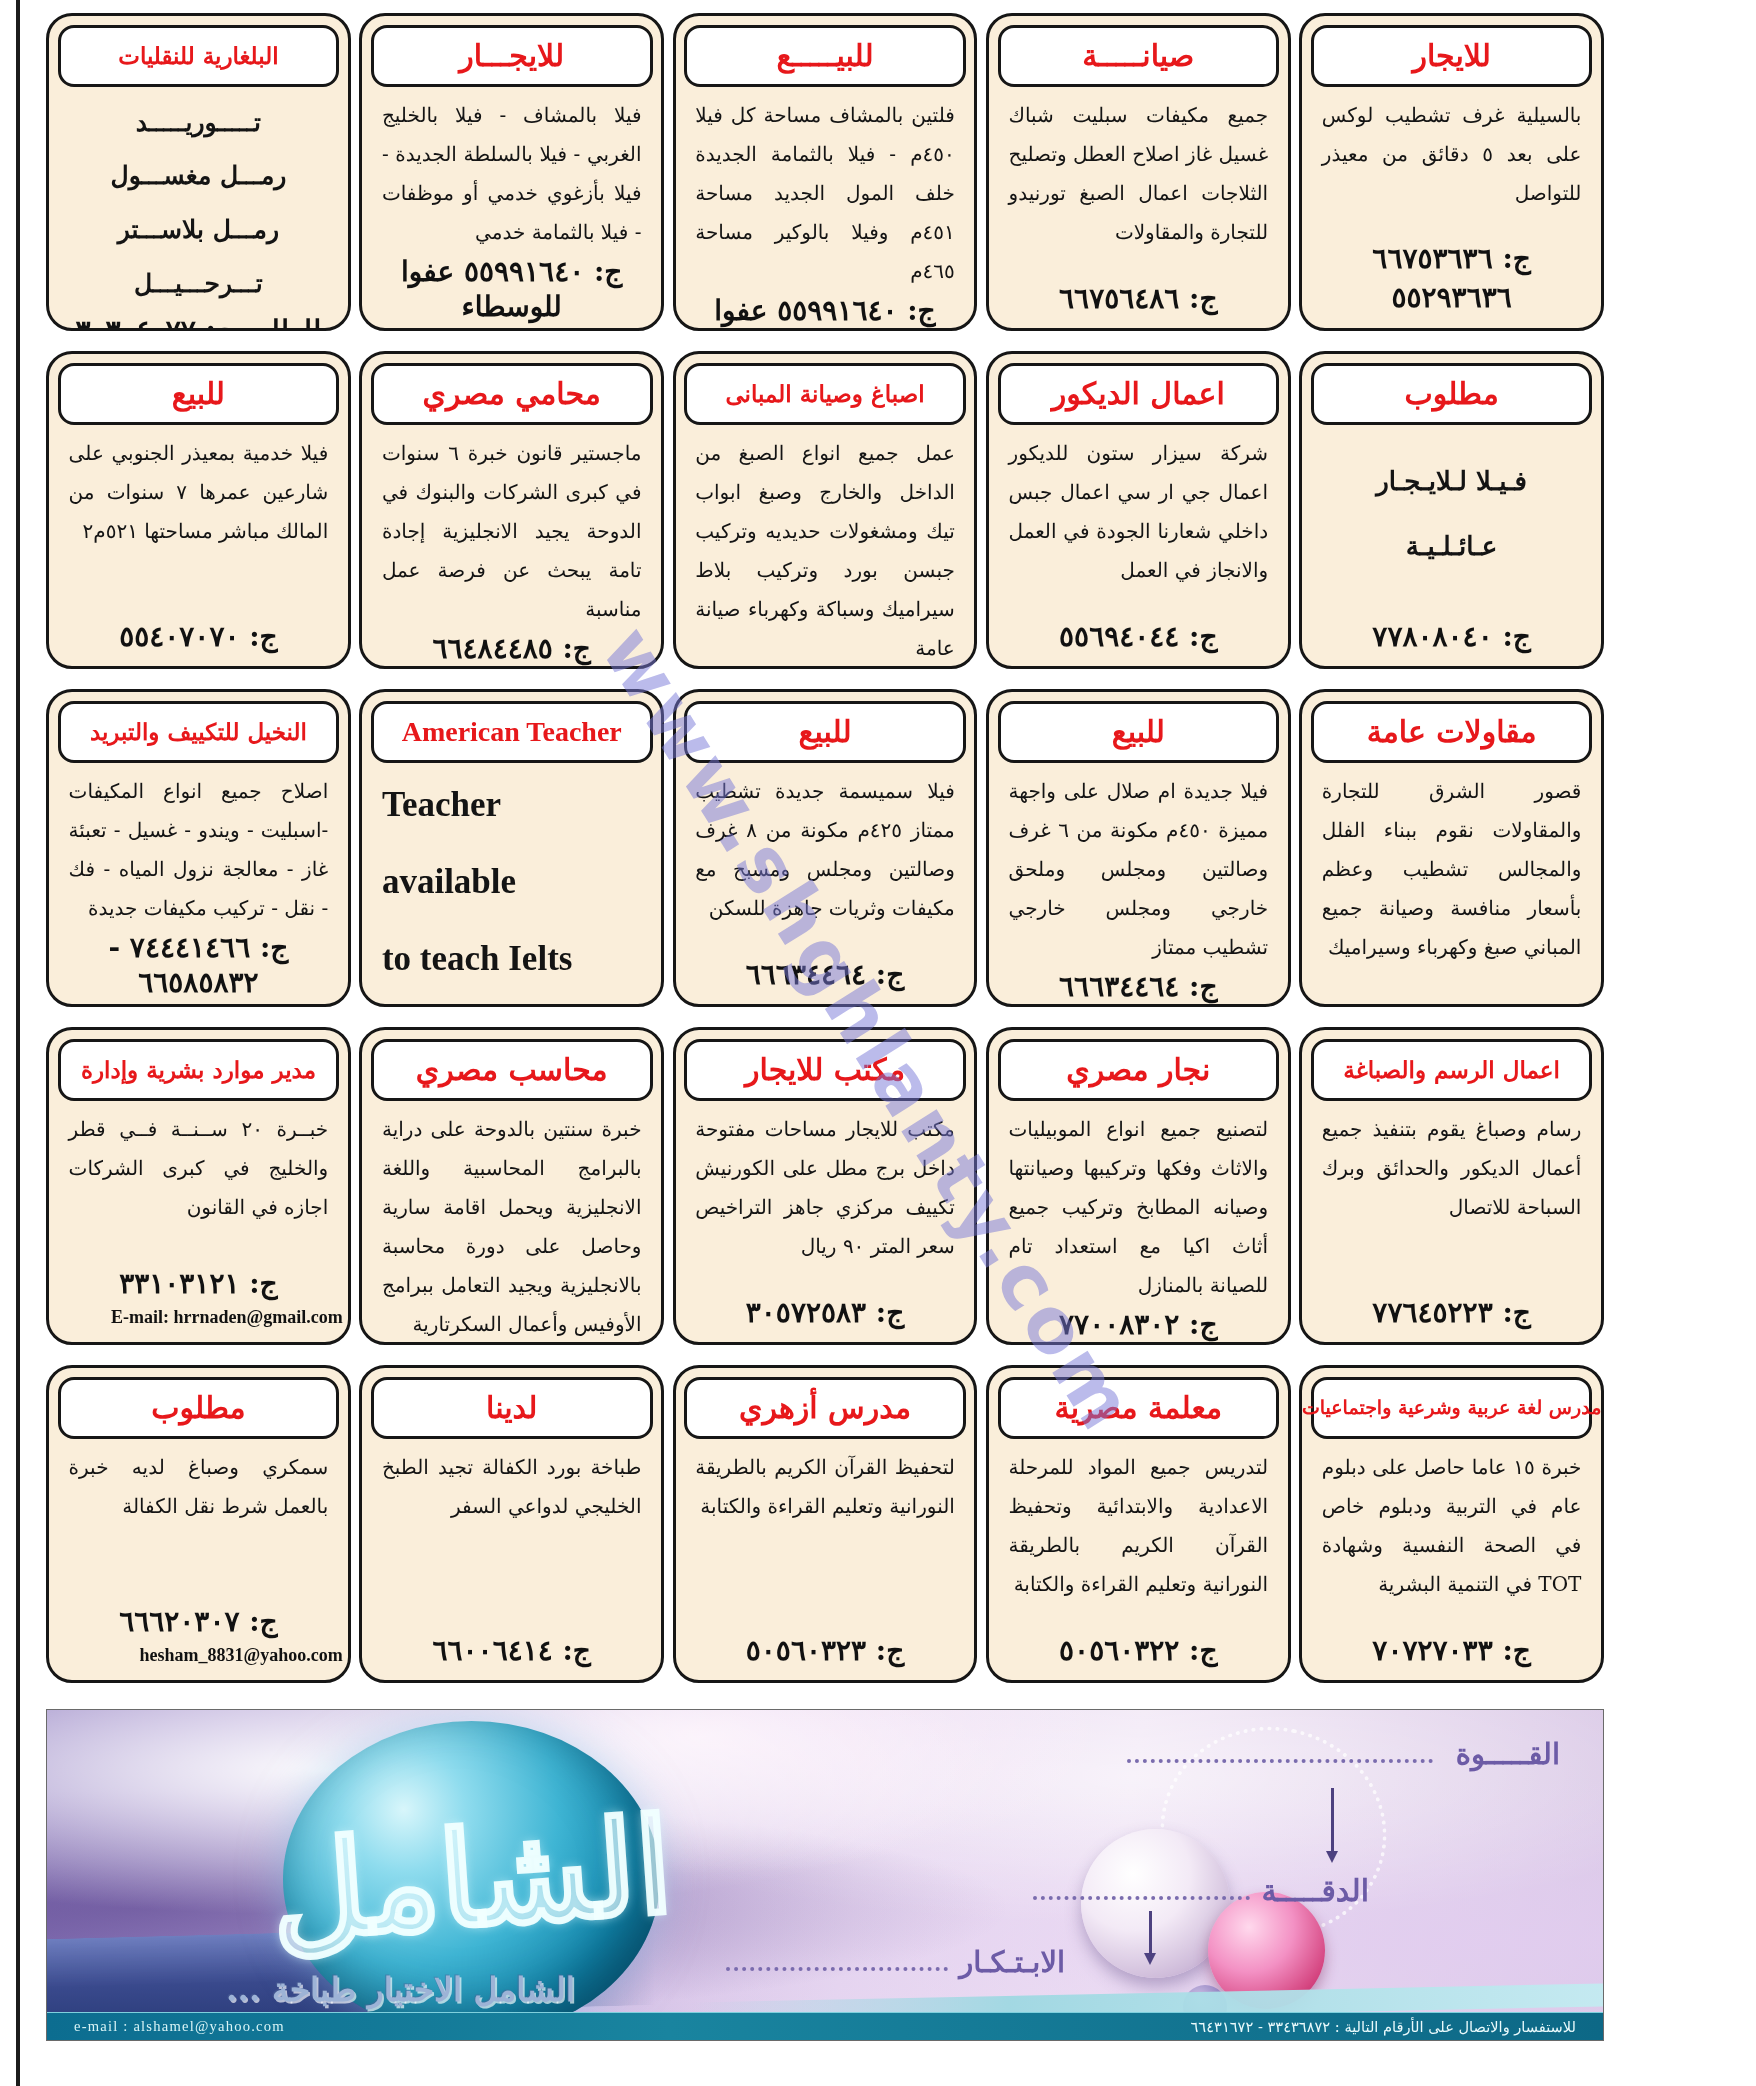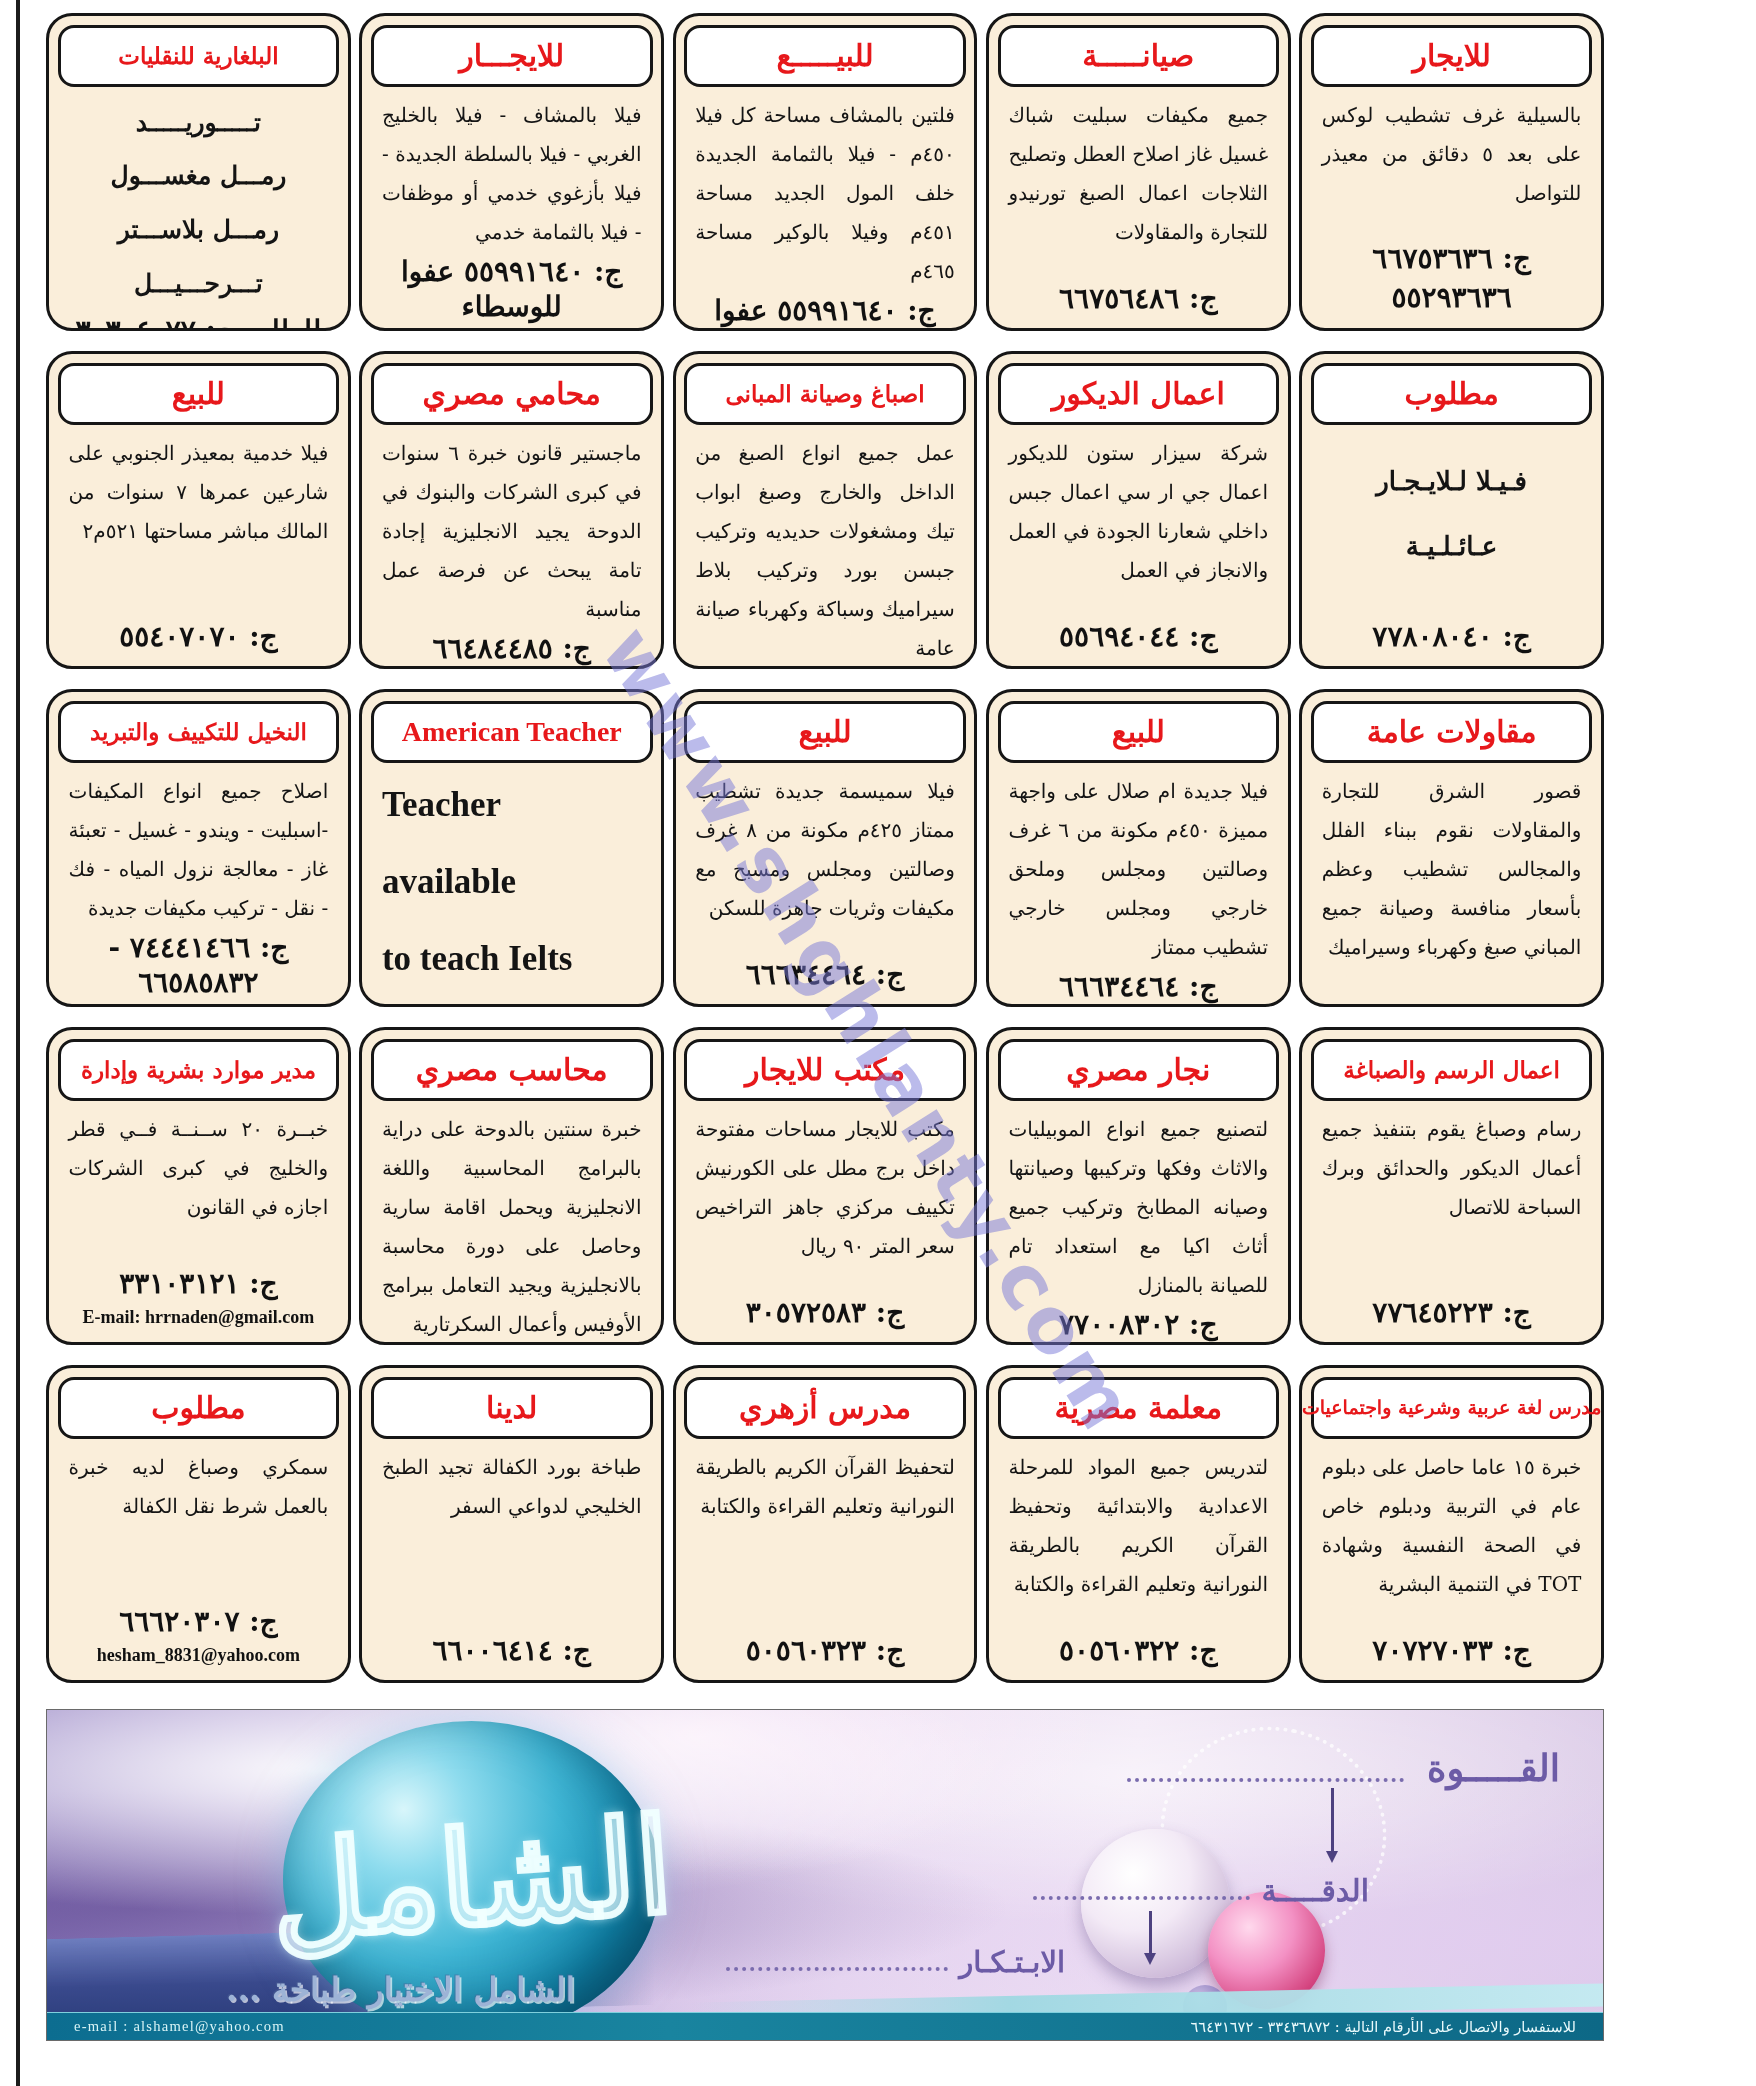--- a/index.html
+++ b/index.html
@@ -14,21 +14,21 @@
            padding:6px 5px;display:flex;flex-direction:column;overflow:hidden;direction:rtl;}
   .ad-header{background:#ffffff;border:3px solid #161616;border-radius:16px;min-height:54px;
              display:flex;align-items:center;justify-content:center;margin:2.4px 3.6px 0;padding:1.2px 6px;}
   .ad-title{color:#e7181b;font-weight:bold;font-size:30px;white-space:nowrap;line-height:1;}
   .t-sm .ad-title{font-size:23px;}
   .t-xs .ad-title{font-size:19px;}
   .ad-body{flex:1;margin:8.5px 14.6px 0;font-size:20px;line-height:1.95;text-align:justify;color:#141414;}
   .ad-phone{text-align:center;font-weight:bold;font-size:28px;color:#111;margin:2.4px 0 6px;line-height:1.25;}
   .ad-phone2{text-align:center;font-weight:bold;font-size:28px;color:#111;margin:-1.2px 0 8.5px;}
   .ad-note{text-align:center;font-weight:bold;font-size:22px;color:#111;margin:0 0 2.4px;}
-  .ad-email{text-align:center;font-size:18px;font-weight:bold;color:#111;margin:0 0 8.5px;
+  .ad-email{text-align:right;font-size:18px;font-weight:bold;color:#111;margin:0 0 8.5px;
             font-family:"Liberation Serif",serif;direction:ltr;}
   
   .lines .ad-body{white-space:pre-line;text-align:center;font-weight:bold;font-size:25px;line-height:2.15;}
   .big .ad-body{white-space:pre-line;text-align:center;font-weight:bold;font-size:26px;line-height:2.5;margin-top:24px;}
   .latin .ad-body{direction:ltr;font-family:"Liberation Serif",serif;font-weight:bold;
                   font-size:35px;text-align:left;white-space:pre-line;line-height:2.2;margin-top:2.4px;}
   .latin .ad-title{font-family:"Liberation Serif",serif;font-size:28px;}
   .latin .ad-phone{font-family:"Liberation Serif",serif;}
 
   
@@ -62,21 +62,21 @@
           background:radial-gradient(circle at 35% 30%,#ffffff,#f3eaf6 40%,#cfbcda 75%,#aa8fbf 100%);
           box-shadow:0 8.5px 16px rgba(80,60,120,.35);}
   .ball-pink{left:1161px;top:182px;width:117px;height:117px;
           background:radial-gradient(circle at 35% 30%,#ffd9ed,#f391c4 40%,#d4447f 75%,#a21d59 100%);
           box-shadow:0 7.3px 13.4px rgba(120,30,80,.4);}
   .ball-small{left:1136px;top:275px;width:44px;height:44px;
           background:radial-gradient(circle at 35% 30%,#cfc4e8,#8d7bbc 60%,#5c4a8e 100%);}
   .banner-ring{position:absolute;left:1113px;top:17px;width:219px;height:201px;border:4.3px dotted rgba(255,255,255,.85);
           border-radius:50%;transform:rotate(12deg);opacity:.85;}
   .banner-label{position:absolute;display:flex;align-items:flex-end;direction:rtl;color:#6c5ba6;font-weight:bold;}
-  .lbl-strength{right:43px;top:36px;width:444px;font-size:37px;gap:12px;}
+  .lbl-strength{right:43px;top:27px;width:444px;font-size:29px;gap:12px;}
   .lbl-precision{right:234px;top:163px;width:347px;font-size:30px;}
   .lbl-innovation{right:538px;top:235px;width:350px;font-size:29px;}
   .leader{flex:1;border-bottom:4.3px dotted #7a6cae;margin:0 11px 8.5px;}
   .v-arrow{position:absolute;width:3px;background:#4d4180;}
   .v-arrow::after{content:"";position:absolute;left:-4.9px;bottom:-11px;border:6px solid transparent;border-top:12px solid #4d4180;}
   .arrow-1{right:269px;top:78px;height:70px;}
   .arrow-2{right:451px;top:201px;height:49px;}
   .banner-slogan{position:absolute;left:179px;top:260px;direction:rtl;font-size:33px;font-weight:bold;color:#9db3d6;
           text-shadow:1.8px 1.8px 0 rgba(255,255,255,.65),-1.2px -1.2px 0 rgba(80,100,150,.45);white-space:nowrap;}
   .banner-band{position:absolute;bottom:24px;right:0;width:912px;height:23px;transform:skewY(-1.2deg);

